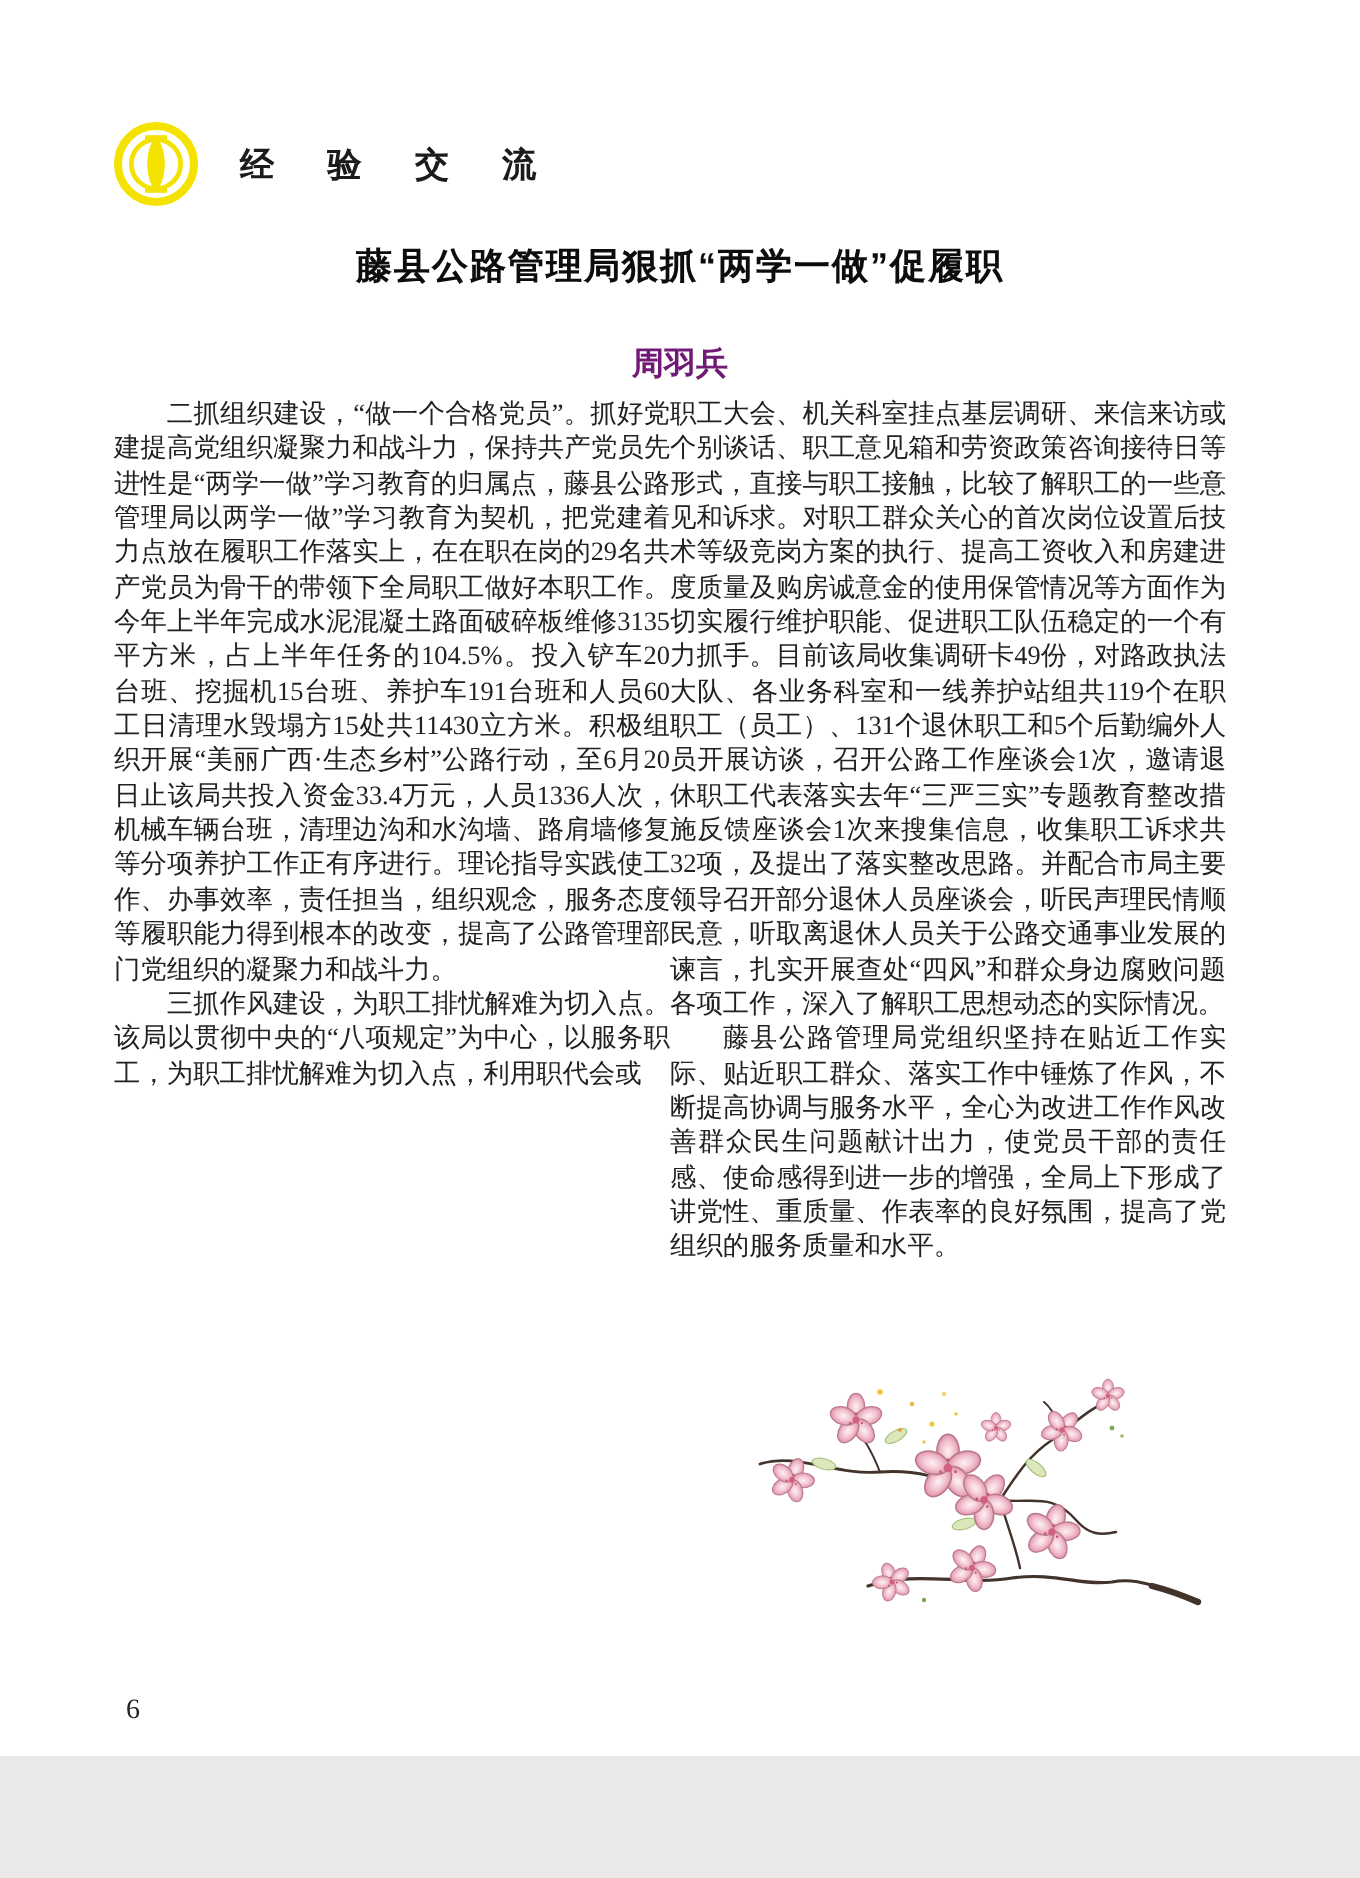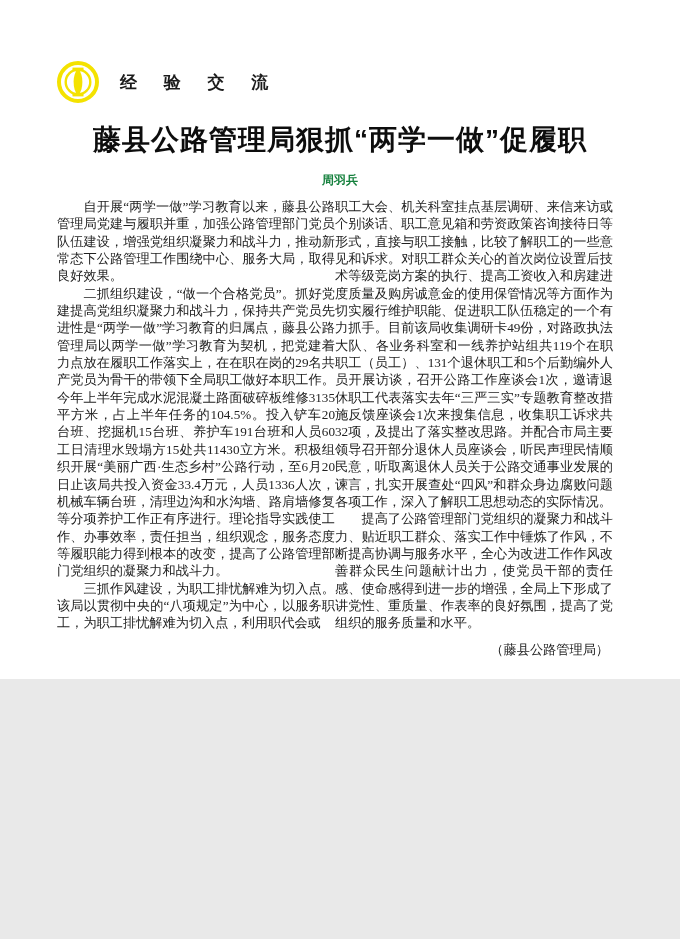--- a/index.html
+++ b/index.html
@@ -1,31 +1,31 @@
 <!DOCTYPE html>
 <html><head>
 <meta charset="utf-8">
 <style>
   html,body { margin:0; padding:0; background:#e9e9e9; }
   .page {
-    position:relative; width:680px; height:679px; margin:0 auto;
+    position:relative; width:680px; height:878px; margin:0 auto;
     background:#ffffff; overflow:hidden;
     font-family:"Liberation Serif","DejaVu Serif",serif; color:#1e1e1e;
   }
   .header { position:absolute; left:56px; top:60px; display:flex; align-items:center; gap:20px; }
   .section-label {
     font-family:"Liberation Sans","DejaVu Sans",sans-serif;
     font-weight:bold; font-size:17px; letter-spacing:11px; color:#1b1b1b; white-space:nowrap;
   }
   .title {
     position:absolute; left:0; right:0; top:121px; text-align:center;
     font-family:"Liberation Sans","DejaVu Sans",sans-serif;
-    font-weight:600; font-size:28px; letter-spacing:1px; color:#0d0d0d; white-space:nowrap;
+    font-weight:600; font-size:18px; letter-spacing:1px; color:#0d0d0d; white-space:nowrap;
   }
-  .author { position:absolute; left:0; right:0; top:172px; text-align:center; font-weight:bold; font-size:12px; color:#15803d; }
+  .author { position:absolute; left:0; right:0; top:172px; text-align:center; font-weight:bold; font-size:16px; color:#701a75; }
   .col {
     position:absolute; top:198px; width:278px;
     font-size:13.2px; line-height:17.35px; text-align:justify; color:#212121;
   }
   .col p { margin:0; text-indent:2em; }
   .col p.noindent { text-indent:0; }
   .left-col  { left:57px; }
   .right-col { left:335px; }
   .signature { text-indent:0 !important; text-align:right; margin-top:9px !important; padding-right:4px; }
   .page-number { position:absolute; left:63px; top:848px; font-size:14px; color:#222; }
@@ -44,29 +44,27 @@
       <rect x="16.5" y="7.6" width="11" height="2.6" fill="#f4e200"></rect>
       <rect x="16.5" y="33.8" width="11" height="2.6" fill="#f4e200"></rect>
     </svg>
     <span class="section-label">经 验 交 流</span>
   </div>
 
   <div class="title">藤县公路管理局狠抓“两学一做”促履职</div>
   <div class="author">周羽兵</div>
 
   <div class="col left-col">
-    <p>自开展“两学一做”学习教育以来，藤县公路管理局党建与履职并重，加强公路管理部门党员队伍建设，增强党组织凝聚力和战斗力，推动新常态下公路管理工作围绕中心、服务大局，取得良好效果。</p>
     <p>二抓组织建设，“做一个合格党员”。抓好党建提高党组织凝聚力和战斗力，保持共产党员先进性是“两学一做”学习教育的归属点，藤县公路管理局以两学一做”学习教育为契机，把党建着力点放在履职工作落实上，在在职在岗的29名共产党员为骨干的带领下全局职工做好本职工作。今年上半年完成水泥混凝土路面破碎板维修3135平方米，占上半年任务的104.5%。投入铲车20台班、挖掘机15台班、养护车191台班和人员60 工日清理水毁塌方15处共11430立方米。积极组织开展“美丽广西·生态乡村”公路行动，至6月20日止该局共投入资金33.4万元，人员1336人次，机械车辆台班，清理边沟和水沟墙、路肩墙修复等分项养护工作正有序进行。理论指导实践使工作、办事效率，责任担当，组织观念，服务态度等履职能力得到根本的改变，提高了公路管理部门党组织的凝聚力和战斗力。</p>
     <p>三抓作风建设，为职工排忧解难为切入点。该局以贯彻中央的“八项规定”为中心，以服务职工，为职工排忧解难为切入点，利用职代会或</p>
   </div>
 
   <div class="col right-col">
     <p class="noindent">职工大会、机关科室挂点基层调研、来信来访或个别谈话、职工意见箱和劳资政策咨询接待日等形式，直接与职工接触，比较了解职工的一些意见和诉求。对职工群众关心的首次岗位设置后技术等级竞岗方案的执行、提高工资收入和房建进度质量及购房诚意金的使用保管情况等方面作为切实履行维护职能、促进职工队伍稳定的一个有力抓手。目前该局收集调研卡49份，对路政执法大队、各业务科室和一线养护站组共119个在职职工（员工）、131个退休职工和5个后勤编外人员开展访谈，召开公路工作座谈会1次，邀请退休职工代表落实去年“三严三实”专题教育整改措施反馈座谈会1次来搜集信息，收集职工诉求共32项，及提出了落实整改思路。并配合市局主要领导召开部分退休人员座谈会，听民声理民情顺民意，听取离退休人员关于公路交通事业发展的谏言，扎实开展查处“四风”和群众身边腐败问题各项工作，深入了解职工思想动态的实际情况。</p>
-    <p>提高了公路管理部门党组织的凝聚力和战斗力、贴近职工群众、落实工作中锤炼了作风，不断提高协调与服务水平，全心为改进工作作风改善群众民生问题献计出力，使党员干部的责任感、使命感得到进一步的增强，全局上下形成了讲党性、重质量、作表率的良好氛围，提高了党组织的服务质量和水平。</p>
-    <p class="signature">（藤县公路管理局）</p>
+    <p>藤县公路管理局党组织坚持在贴近工作实际、贴近职工群众、落实工作中锤炼了作风，不断提高协调与服务水平，全心为改进工作作风改善群众民生问题献计出力，使党员干部的责任感、使命感得到进一步的增强，全局上下形成了讲党性、重质量、作表率的良好氛围，提高了党组织的服务质量和水平。</p>
   </div>
 
   <svg class="blossom" width="262" height="178" viewBox="0 0 262 178">
     <defs>
       <radialGradient id="pg" cx="50%" cy="50%" r="50%">
         <stop offset="0%" stop-color="#fdf1f4"></stop>
         <stop offset="55%" stop-color="#f3c6d3"></stop>
         <stop offset="100%" stop-color="#e295ac"></stop>
       </radialGradient>
       <g id="flower">

